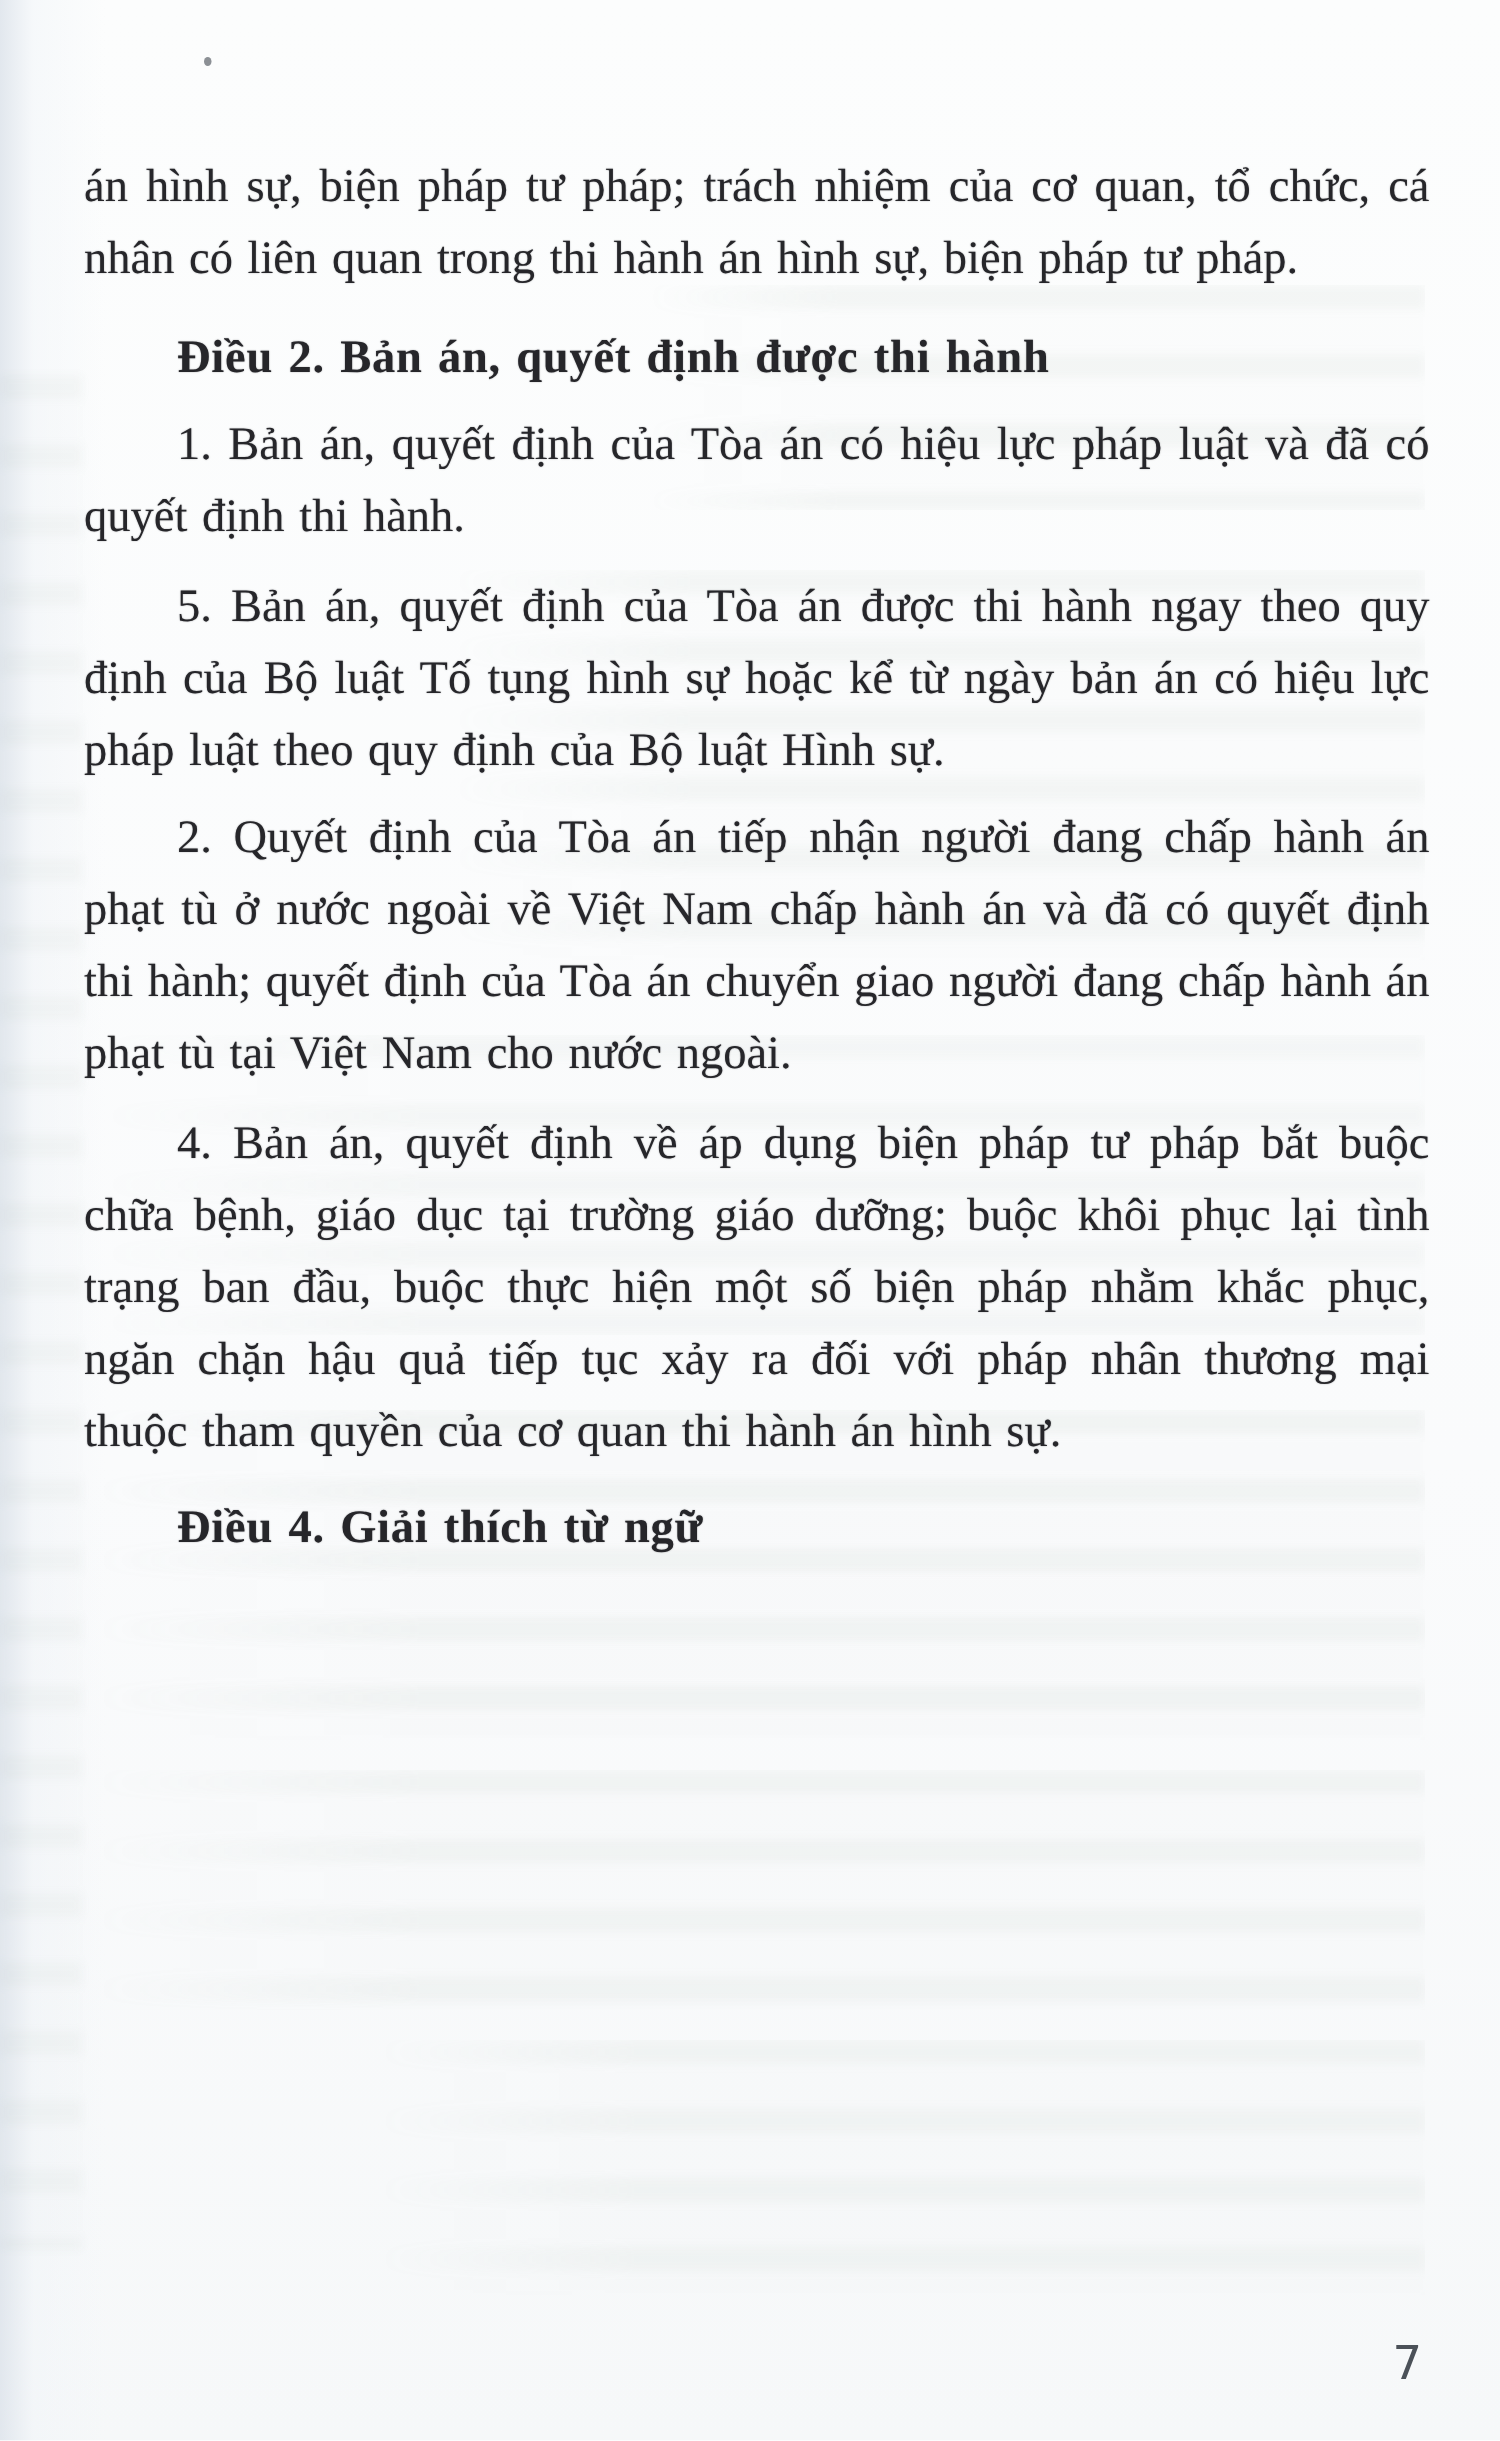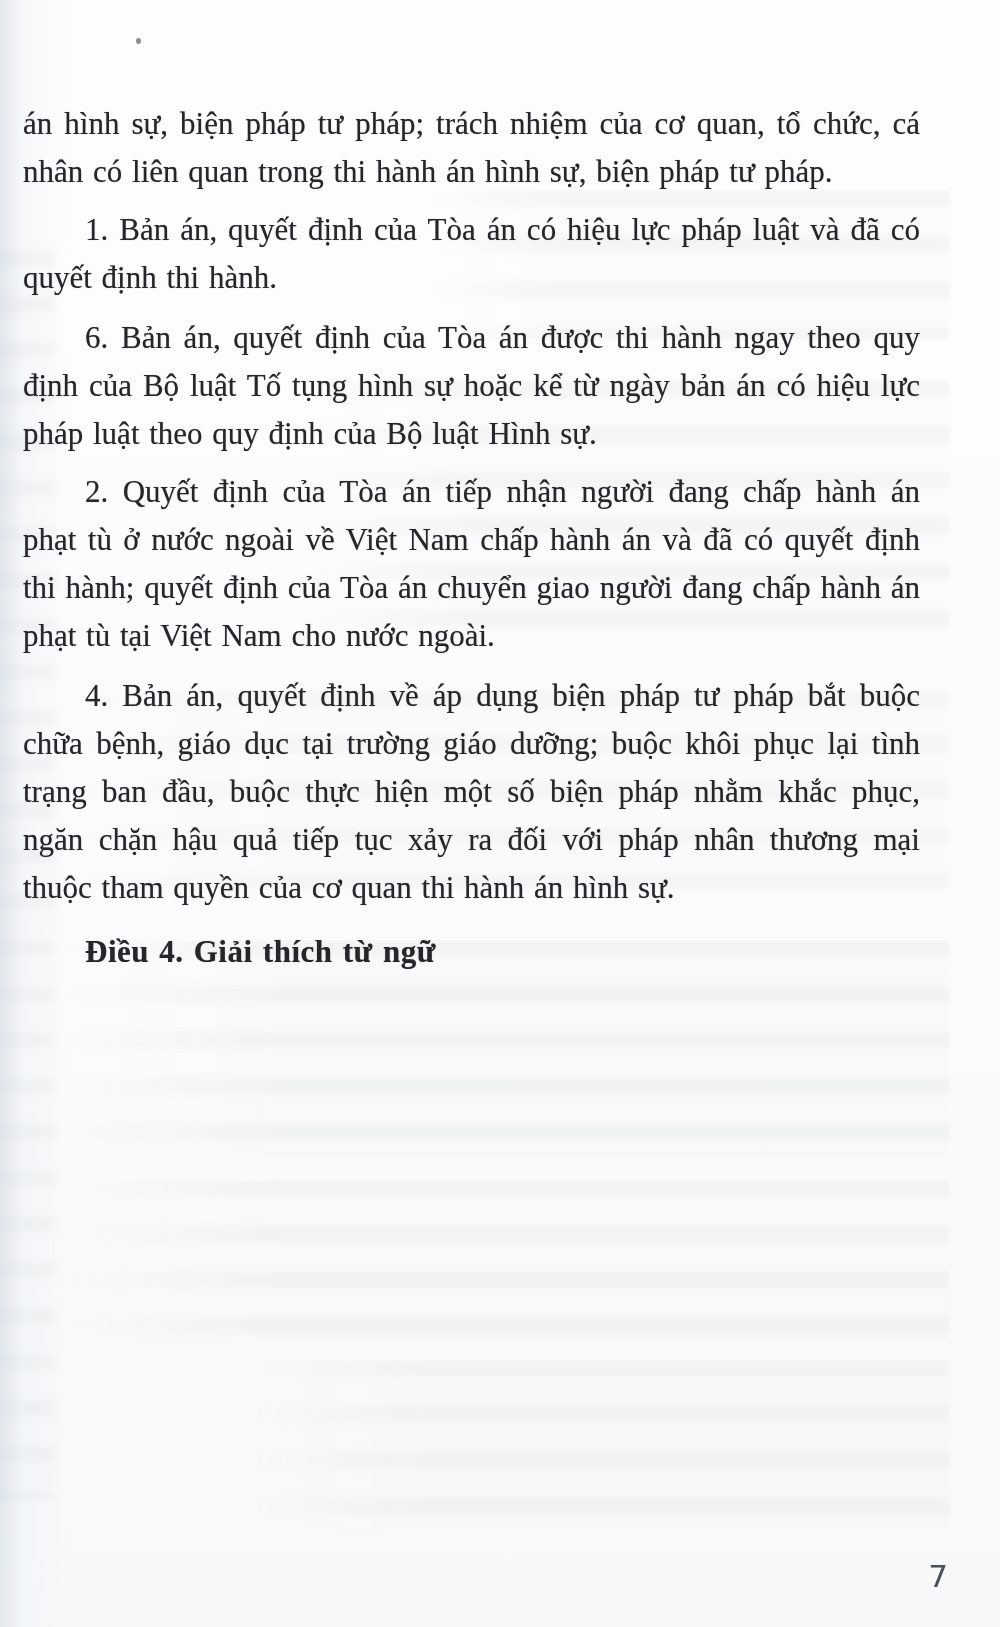--- a/index.html
+++ b/index.html
@@ -45,21 +45,21 @@
     left: 136px; top: 38px;
     width: 5px; height: 6px;
     border-radius: 50%;
     background: #6f747b;
     opacity: 0.8;
   }
 
   
   .text-block {
     position: absolute;
-    left: 23px;
+    left: 56px;
     top: 100px;
     width: 897px;
     z-index: 2;
   }
   .text-block p, .text-block h2 {
     margin: 0;
     font-size: 31px;
     line-height: 48px;
     text-align: justify;
     text-align-last: left;
@@ -104,24 +104,25 @@
   <div class="ghost g4"></div>
   <div class="ghost g5"></div>
   <div class="ghost g6"></div>
   <div class="ghost edge"></div>
   <div class="speck"></div>
 
   <div class="text-block">
 
     <p>án hình sự, biện pháp tư pháp; trách nhiệm của cơ quan, tổ chức, cá nhân có liên quan trong thi hành án hình sự, biện pháp tư pháp.</p>
 
+    <h2 class="h-art2">Điều 2. Bản án, quyết định được thi hành</h2>
 
     <p class="indent c1-art2">1. Bản án, quyết định của Tòa án có hiệu lực pháp luật và đã có quyết định thi hành.</p>
 
-    <p class="indent c2-art2">6. Bản án, quyết định của Tòa án được thi hành ngay theo quy định của Bộ luật Tố tụng hình sự hoặc kể từ ngày bản án có hiệu lực pháp luật theo quy định của Bộ luật Hình sự.</p>
+    <p class="indent c2-art2">5. Bản án, quyết định của Tòa án được thi hành ngay theo quy định của Bộ luật Tố tụng hình sự hoặc kể từ ngày bản án có hiệu lực pháp luật theo quy định của Bộ luật Hình sự.</p>
 
     <p class="indent c3-art2">2. Quyết định của Tòa án tiếp nhận người đang chấp hành án phạt tù ở nước ngoài về Việt Nam chấp hành án và đã có quyết định thi hành; quyết định của Tòa án chuyển giao người đang chấp hành án phạt tù tại Việt Nam cho nước ngoài.</p>
 
     <p class="indent c4-art2">4. Bản án, quyết định về áp dụng biện pháp tư pháp bắt buộc chữa bệnh, giáo dục tại trường giáo dưỡng; buộc khôi phục lại tình trạng ban đầu, buộc thực hiện một số biện pháp nhằm khắc phục, ngăn chặn hậu quả tiếp tục xảy ra đối với pháp nhân thương mại thuộc tham quyền của cơ quan thi hành án hình sự.</p>
 
     <h2 class="h-art3">Điều 4. Giải thích từ ngữ</h2>
 
 
   </div>
 

